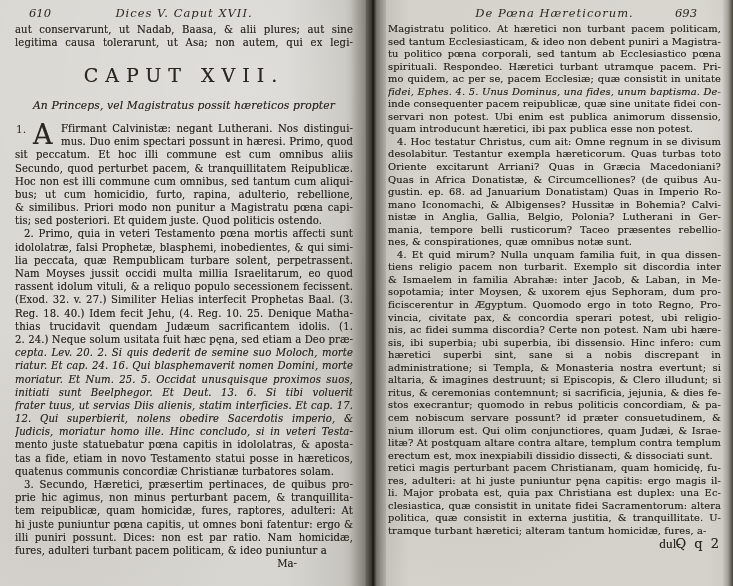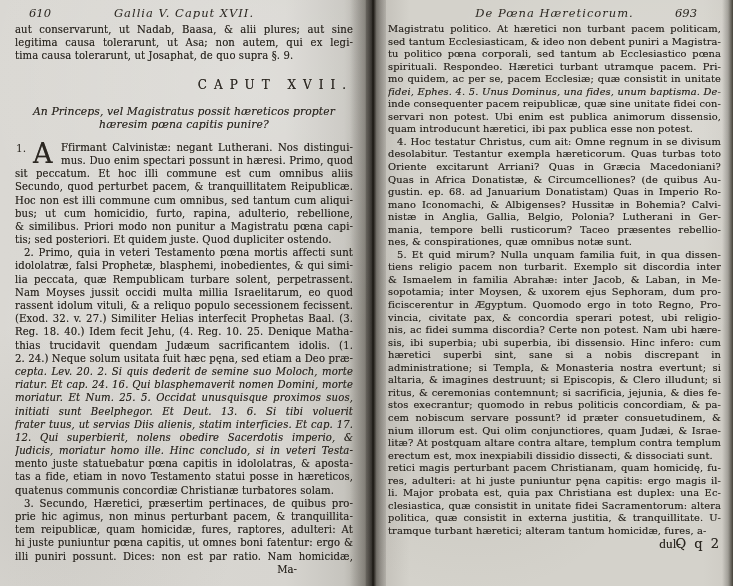--- a/index.html
+++ b/index.html
@@ -52,21 +52,21 @@
     overflow:hidden;letter-spacing:.1px;
     text-shadow:0 0 .5px rgba(43,39,33,.55);
   }
   .left .line{font-size:10.1px;line-height:13.2px;height:13.2px;}
   .right .line{font-size:9.9px;line-height:12.55px;height:12.55px;}
   .line.end{text-align-last:left;}
   .line.it{font-style:italic;}
   .line.indent{text-indent:9px;}
   .line.after-cap{margin-left:46px;}
   .chapter-heading{
-    text-align:right;font-size:12px;letter-spacing:7px;
+    text-align:center;font-size:19px;letter-spacing:7px;
     margin:15px 0 13px;color:#2b2721;
     text-shadow:0 0 .5px rgba(43,39,33,.6);
   }
   .subtitle .line{
     text-align:center;text-align-last:center;font-style:italic;
     font-size:10.8px;line-height:13.6px;height:13.6px;
   }
   .subtitle{margin-bottom:9px;}
   .para1{position:relative;}
   .para1 .pnum{position:absolute;left:1px;top:1px;font-size:10.5px;}
@@ -85,45 +85,43 @@
   .sig-line .catch-r{position:absolute;right:40px;letter-spacing:.2px;font-family:Liberation Serif, serif;}
 </style>
 </head>
 <body>
 
 <div class="photo">
 
   <div class="page left">
     <div class="pg-header">
       <span class="pg-num ln">610</span>
-      <span class="running">Gallia V. Caput XVII.</span>
+      <span class="running">Dices V. Caput XVII.</span>
     </div>
     <div class="col">
       <div>
           <div class="line">aut conservarunt, ut Nadab, Baasa, &amp; alii plures; aut sine</div>
           <div class="line">legitima causa tolerarunt, ut Asa; non autem, qui ex legi-</div>
-          <div class="line end">tima causa tolerarunt, ut Josaphat, de quo supra §. 9.</div>
         </div>
       <div class="chapter-heading">CAPUT XVII.</div>
       <div class="subtitle">
           <div class="line">An Princeps, vel Magistratus possit hæreticos propter solam</div>
-          <div class="line">hæresim pœna capitis punire?</div>
         </div>
       <div class="para1">
         <span class="pnum">1.</span>
         <span class="dropcap">A</span>
         <div>
             <div class="line after-cap">Ffirmant Calvinistæ: negant Lutherani. Nos distingui-</div>
             <div class="line after-cap">mus. Duo enim spectari possunt in hæresi. Primo, quod</div>
             <div class="line">sit peccatum. Et hoc illi commune est cum omnibus aliis peccatis.</div>
             <div class="line">Secundo, quod perturbet pacem, &amp; tranquillitatem Reipublicæ.</div>
             <div class="line">Hoc non est illi commune cum omnibus, sed tantum cum aliqui-</div>
             <div class="line">bus; ut cum homicidio, furto, rapina, adulterio, rebellione,</div>
             <div class="line">&amp; similibus. Priori modo non punitur a Magistratu pœna capi-</div>
-            <div class="line end">tis; sed posteriori. Et quidem juste. Quod dupliciter ostendo.</div>
+            <div class="line end">tis; sed posteriori. Et quidem juste. Quod politicis ostendo.</div>
           </div>
       </div>
       <div>
           <div class="line indent">2. Primo, quia in veteri Testamento pœna mortis affecti sunt</div>
           <div class="line">idololatræ, falsi Prophetæ, blasphemi, inobedientes, &amp; qui simi-</div>
           <div class="line">lia peccata, quæ Rempublicam turbare solent, perpetrassent.</div>
           <div class="line">Nam Moyses jussit occidi multa millia Israelitarum, eo quod ado-</div>
           <div class="line">rassent idolum vituli, &amp; a reliquo populo secessionem fecissent.</div>
           <div class="line">(Exod. 32. v. 27.) Similiter Helias interfecit Prophetas Baal. (3.</div>
           <div class="line">Reg. 18. 40.) Idem fecit Jehu, (4. Reg. 10. 25. Denique Matha-</div>
@@ -139,20 +137,21 @@
           <div class="line">mento juste statuebatur pœna capitis in idololatras, &amp; aposta-</div>
           <div class="line">tas a fide, etiam in novo Testamento statui posse in hæreticos,</div>
           <div class="line end">quatenus communis concordiæ Christianæ turbatores solam.</div>
         </div>
       <div>
           <div class="line indent">3. Secundo, Hæretici, præsertim pertinaces, de quibus pro-</div>
           <div class="line">prie hic agimus, non minus perturbant pacem, &amp; tranquillita-</div>
           <div class="line">tem reipublicæ, quam homicidæ, fures, raptores, adulteri: At</div>
           <div class="line">hi juste puniuntur pœna capitis, ut omnes boni fatentur: ergo &amp;</div>
           <div class="line">illi puniri possunt. Dices: non est par ratio. Nam homicidæ,</div>
+          <div class="line end">fures, adulteri turbant pacem politicam, &amp; ideo puniuntur a</div>
         </div>
       <div class="catch">Ma-</div>
     </div>
   </div>
 
   <div class="page right">
     <div class="pg-header">
       <span class="running">De Pœna Hæreticorum.</span>
       <span class="pg-num rn">693</span>
     </div>
@@ -173,21 +172,21 @@
           <div class="line">desolabitur. Testantur exempla hæreticorum. Quas turbas toto</div>
           <div class="line">Oriente excitarunt Arriani? Quas in Græcia Macedoniani?</div>
           <div class="line">Quas in Africa Donatistæ, &amp; Circumcelliones? (de quibus Au-</div>
           <div class="line">gustin. ep. 68. ad Januarium Donatistam) Quas in Imperio Ro-</div>
           <div class="line">mano Iconomachi, &amp; Albigenses? Hussitæ in Bohemia? Calvi-</div>
           <div class="line">nistæ in Anglia, Gallia, Belgio, Polonia? Lutherani in Ger-</div>
           <div class="line">mania, tempore belli rusticorum? Taceo præsentes rebellio-</div>
           <div class="line end">nes, &amp; conspirationes, quæ omnibus notæ sunt.</div>
         </div>
       <div>
-          <div class="line indent">5. Et quid mirum? Nulla unquam familia fuit, in qua dissen-</div>
+          <div class="line indent">4. Et quid mirum? Nulla unquam familia fuit, in qua dissen-</div>
           <div class="line">tiens religio pacem non turbarit. Exemplo sit discordia inter Isaac,</div>
           <div class="line">&amp; Ismaelem in familia Abrahæ: inter Jacob, &amp; Laban, in Me-</div>
           <div class="line">sopotamia; inter Moysen, &amp; uxorem ejus Sephoram, dum pro-</div>
           <div class="line">ficiscerentur in Ægyptum. Quomodo ergo in toto Regno, Pro-</div>
           <div class="line">vincia, civitate pax, &amp; concordia sperari potest, ubi religio-</div>
           <div class="line">nis, ac fidei summa discordia? Certe non potest. Nam ubi hære-</div>
           <div class="line">sis, ibi superbia; ubi superbia, ibi dissensio. Hinc infero: cum</div>
           <div class="line">hæretici superbi sint, sane si a nobis discrepant in Sacramentorum</div>
           <div class="line">administratione; si Templa, &amp; Monasteria nostra evertunt; si</div>
           <div class="line">altaria, &amp; imagines destruunt; si Episcopis, &amp; Clero illudunt; si</div>

